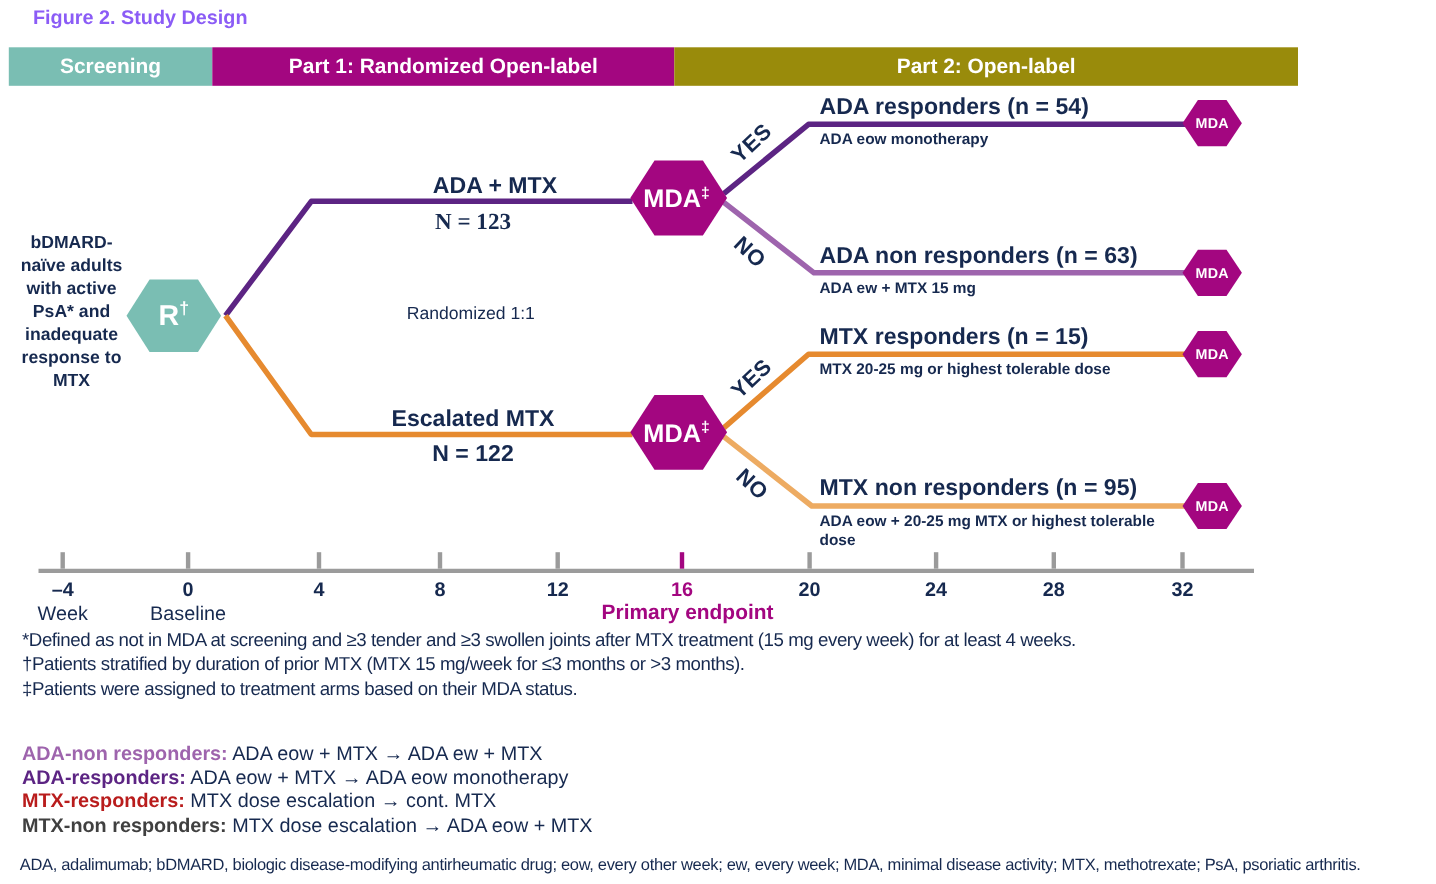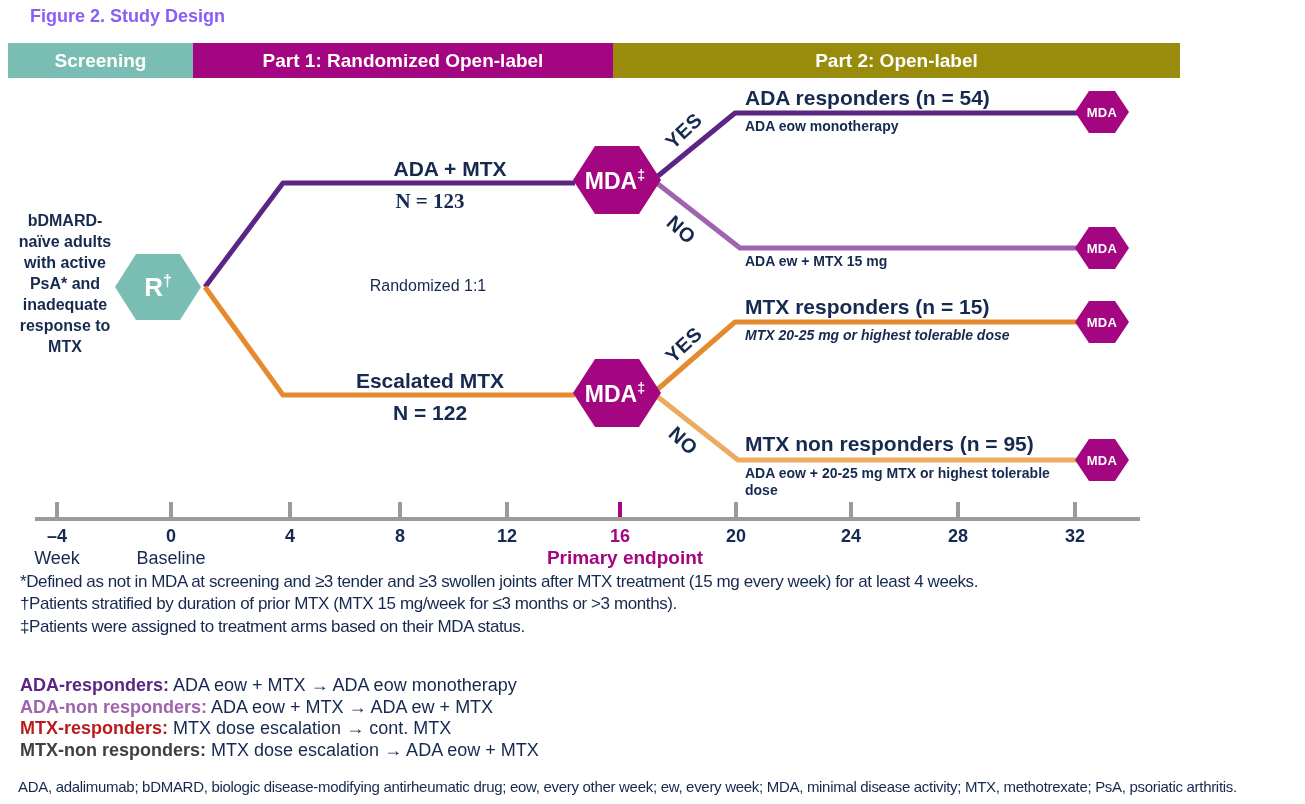--- a/index.html
+++ b/index.html
@@ -115,24 +115,25 @@
   <div class="abs ctr randomized" style="left:428px;top:277px;">Randomized 1:1</div>
 
   <div class="abs yesno rot-up" style="left:684px;top:131px;">YES</div>
   <div class="abs yesno rot-dn" style="left:681px;top:230px;">NO</div>
   <div class="abs yesno rot-up" style="left:684px;top:345px;">YES</div>
   <div class="abs yesno rot-dn" style="left:683px;top:441px;">NO</div>
 
   <div class="abs outcome-title" style="left:745px;top:86px;">ADA responders (n = 54)</div>
   <div class="abs outcome-sub" style="left:745px;top:118px;">ADA eow monotherapy</div>
 
+  <div class="abs outcome-title" style="left:745px;top:221px;">ADA non responders (n = 63)</div>
   <div class="abs outcome-sub" style="left:745px;top:253px;">ADA ew + MTX 15 mg</div>
 
   <div class="abs outcome-title" style="left:745px;top:295px;">MTX responders (n = 15)</div>
-  <div class="abs outcome-sub" style="left:745px;top:327px;font-style:italic;">MTX 20-25 mg or highest tolerable dose</div>
+  <div class="abs outcome-sub" style="left:745px;top:327px;">MTX 20-25 mg or highest tolerable dose</div>
 
   <div class="abs outcome-title" style="left:745px;top:432px;">MTX non responders (n = 95)</div>
   <div class="abs outcome-sub" style="left:745px;top:465px;width:330px;">ADA eow + 20-25 mg MTX or highest tolerable dose</div>
 
   <div class="abs ctr tick-label" style="left:57px;">–4</div>
   <div class="abs ctr tick-label" style="left:171px;">0</div>
   <div class="abs ctr tick-label" style="left:290px;">4</div>
   <div class="abs ctr tick-label" style="left:400px;">8</div>
   <div class="abs ctr tick-label" style="left:507px;">12</div>
   <div class="abs ctr tick-label c-magenta" style="left:620px;">16</div>
@@ -145,26 +146,26 @@
   <div class="abs ctr primary-endpoint c-magenta" style="left:625px;">Primary endpoint</div>
 
   <div class="abs footnotes">
     <div>*Defined as not in MDA at screening and ≥3 tender and ≥3 swollen joints after MTX treatment (15 mg every week) for at least 4 weeks.</div>
     <div>†Patients stratified by duration of prior MTX (MTX 15 mg/week for ≤3 months or &gt;3 months).</div>
     <div>‡Patients were assigned to treatment arms based on their MDA status.</div>
   </div>
 
   <div class="abs legend">
     <div>
+      <span class="lg-label lg-ada-non">ADA-non responders:</span>
+      <span>ADA eow + MTX → ADA ew + MTX</span>
+    </div>
+    <div>
       <span class="lg-label lg-ada-resp">ADA-responders:</span>
       <span>ADA eow + MTX → ADA eow monotherapy</span>
-    </div>
-    <div>
-      <span class="lg-label lg-ada-non">ADA-non responders:</span>
-      <span>ADA eow + MTX → ADA ew + MTX</span>
     </div>
     <div>
       <span class="lg-label lg-mtx-resp">MTX-responders:</span>
       <span>MTX dose escalation → cont. MTX</span>
     </div>
     <div>
       <span class="lg-label lg-mtx-non">MTX-non responders:</span>
       <span>MTX dose escalation → ADA eow + MTX</span>
     </div>
   </div>

